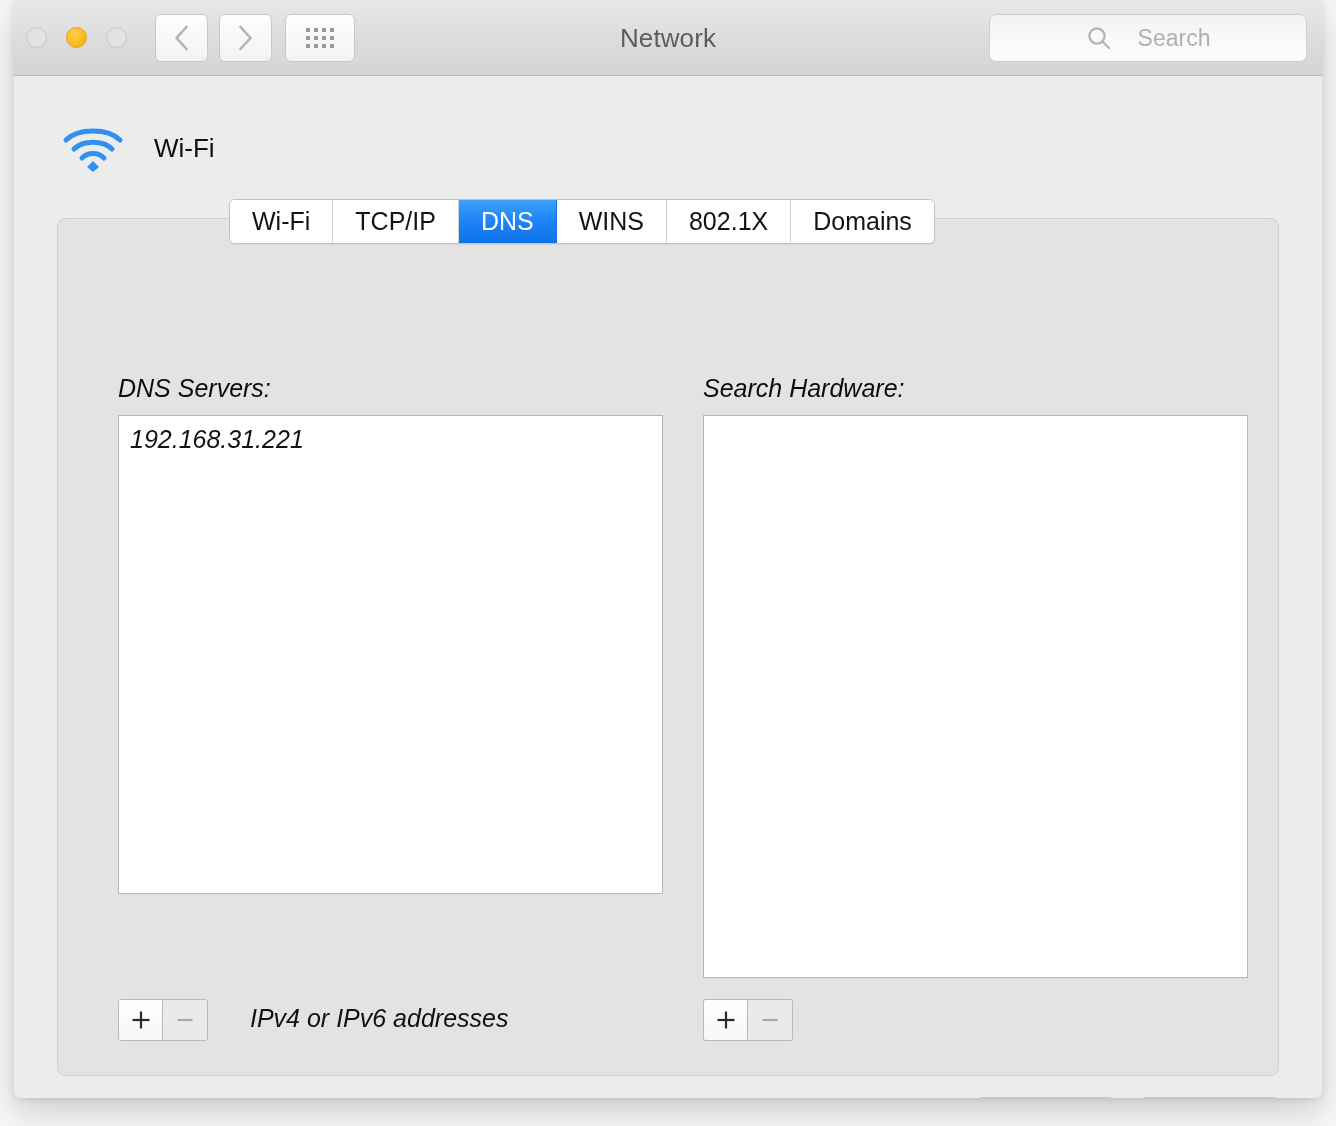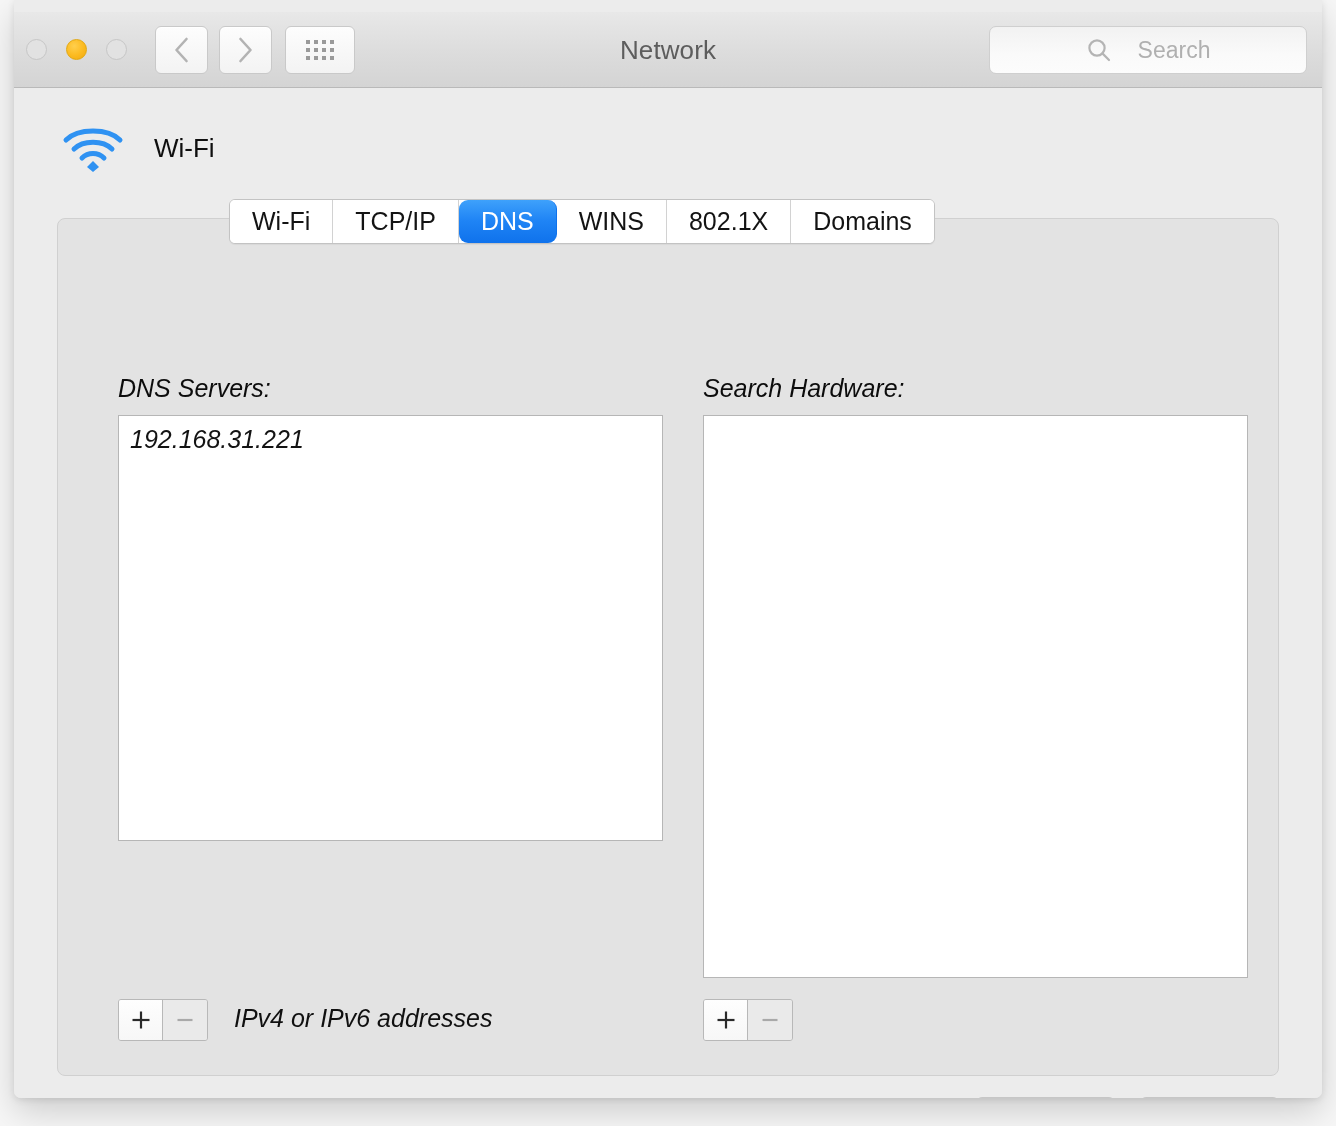--- a/index.html
+++ b/index.html
@@ -27,21 +27,21 @@
     background: #ececec;
     border-radius: 0 0 7px 7px;
     box-shadow: 0 14px 34px rgba(0,0,0,0.17), 0 2px 7px rgba(0,0,0,0.10);
     overflow: hidden;
   }
 
   
   .titlebar {
     position: absolute;
     left: -14px;
-    top: 12px;
+    top: 0;
     width: 1328px;
     height: 76px;
     background: linear-gradient(to bottom, #e8e8e8 0%, #dcdcdc 55%, #d4d4d4 100%);
     border-bottom: 1px solid #b9b9b9;
     box-sizing: border-box;
   }
   .traffic {
     position: absolute;
     top: 27px;
     display: flex;
@@ -165,21 +165,20 @@
     color: #131313;
     background: #ffffff;
     border-right: 1px solid #d2d2d2;
     box-sizing: border-box;
   }
   .tab:last-child { border-right: none; }
   .tab.active {
     background: linear-gradient(to bottom, #3ea1fb 0%, #1f84f5 48%, #0f72ec 100%);
     color: #ffffff;
     border-right-color: #0f72ec;
-    border-radius: 9px;
   }
 
   
   .panel {
     position: absolute;
     left: 43px; top: 127px;
     width: 1222px;
     height: 858px;
     background: #e3e3e3;
     border: 1px solid #d0d0d0;
@@ -350,37 +349,37 @@
             <span>802.1X</span>
           </div>
         <div class="tab">
             <span>Domains</span>
           </div>
       </div>
 
       <div class="panel">
 
         <div class="col-label" style="left:60px; top:155px;">DNS Servers:</div>
-        <div class="listbox" style="left:60px; top:196px; width:545px; height:426px;">
+        <div class="listbox" style="left:60px; top:196px; width:545px; height:479px;">
           <div class="list-item">192.168.31.221</div>
         </div>
         <div class="segctl" style="left:60px; top:780px;">
           <div class="segbtn enabled">
             <svg width="22" height="22" viewBox="0 0 22 22">
               <line x1="11" y1="2.5" x2="11" y2="19.5" stroke="#2a2a2a" stroke-width="2.2"></line>
               <line x1="2.5" y1="11" x2="19.5" y2="11" stroke="#2a2a2a" stroke-width="2.2"></line>
             </svg>
           </div>
           <div class="segbtn disabled">
             <svg width="22" height="22" viewBox="0 0 22 22">
               <line x1="3.5" y1="11" x2="18.5" y2="11" stroke="#a9a9a9" stroke-width="2.2"></line>
             </svg>
           </div>
         </div>
-        <div class="hinttext" style="left:176px; top:785px;">IPv4 or IPv6 addresses</div>
+        <div class="hinttext" style="left:192px; top:785px;">IPv4 or IPv6 addresses</div>
 
         <div class="col-label" style="left:645px; top:155px;">Search Hardware:</div>
         <div class="listbox" style="left:645px; top:196px; width:545px; height:563px;"></div>
         <div class="segctl" style="left:645px; top:780px;">
           <div class="segbtn enabled">
             <svg width="22" height="22" viewBox="0 0 22 22">
               <line x1="11" y1="2.5" x2="11" y2="19.5" stroke="#2a2a2a" stroke-width="2.2"></line>
               <line x1="2.5" y1="11" x2="19.5" y2="11" stroke="#2a2a2a" stroke-width="2.2"></line>
             </svg>
           </div>

